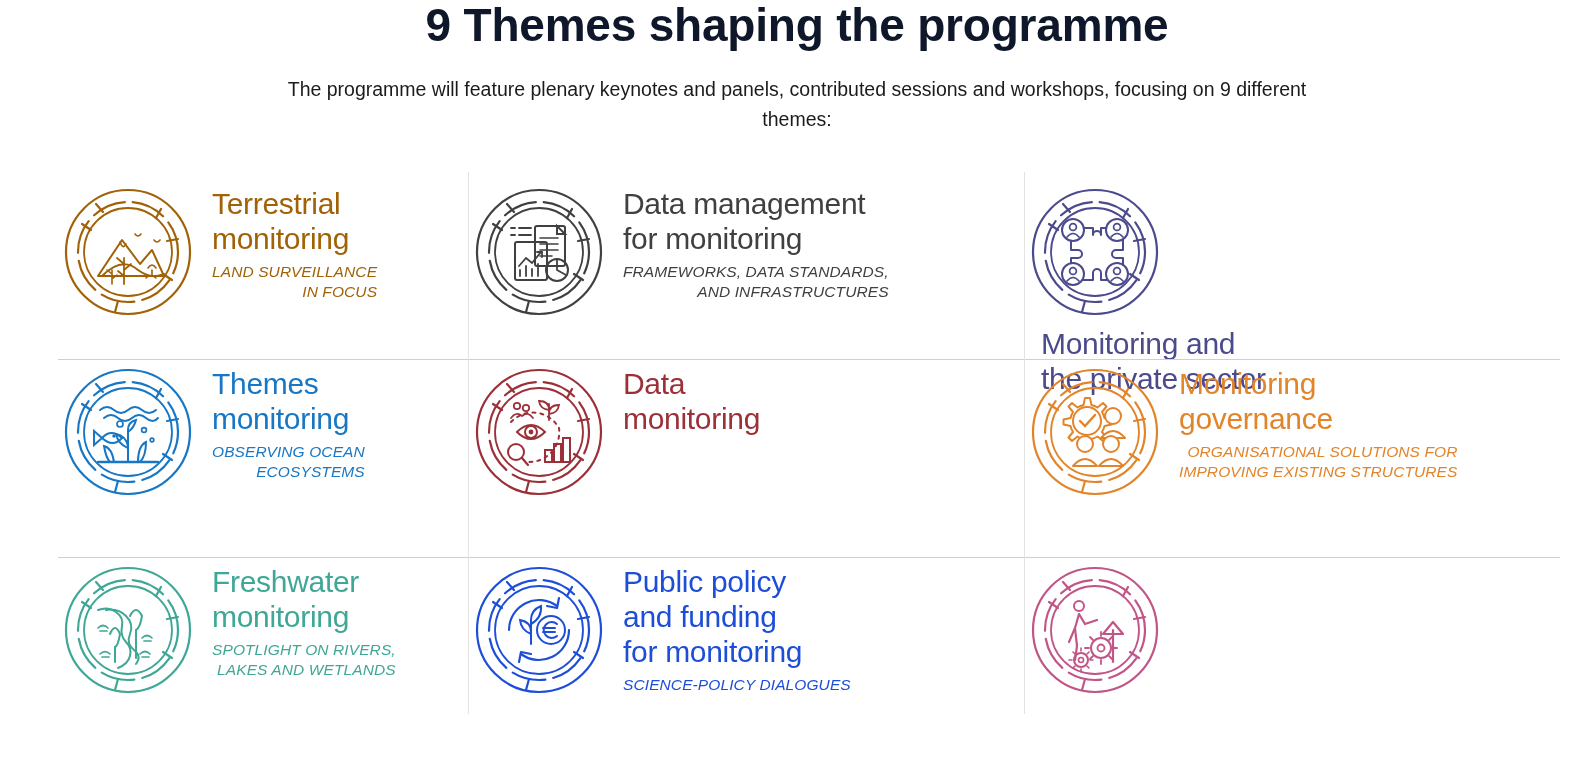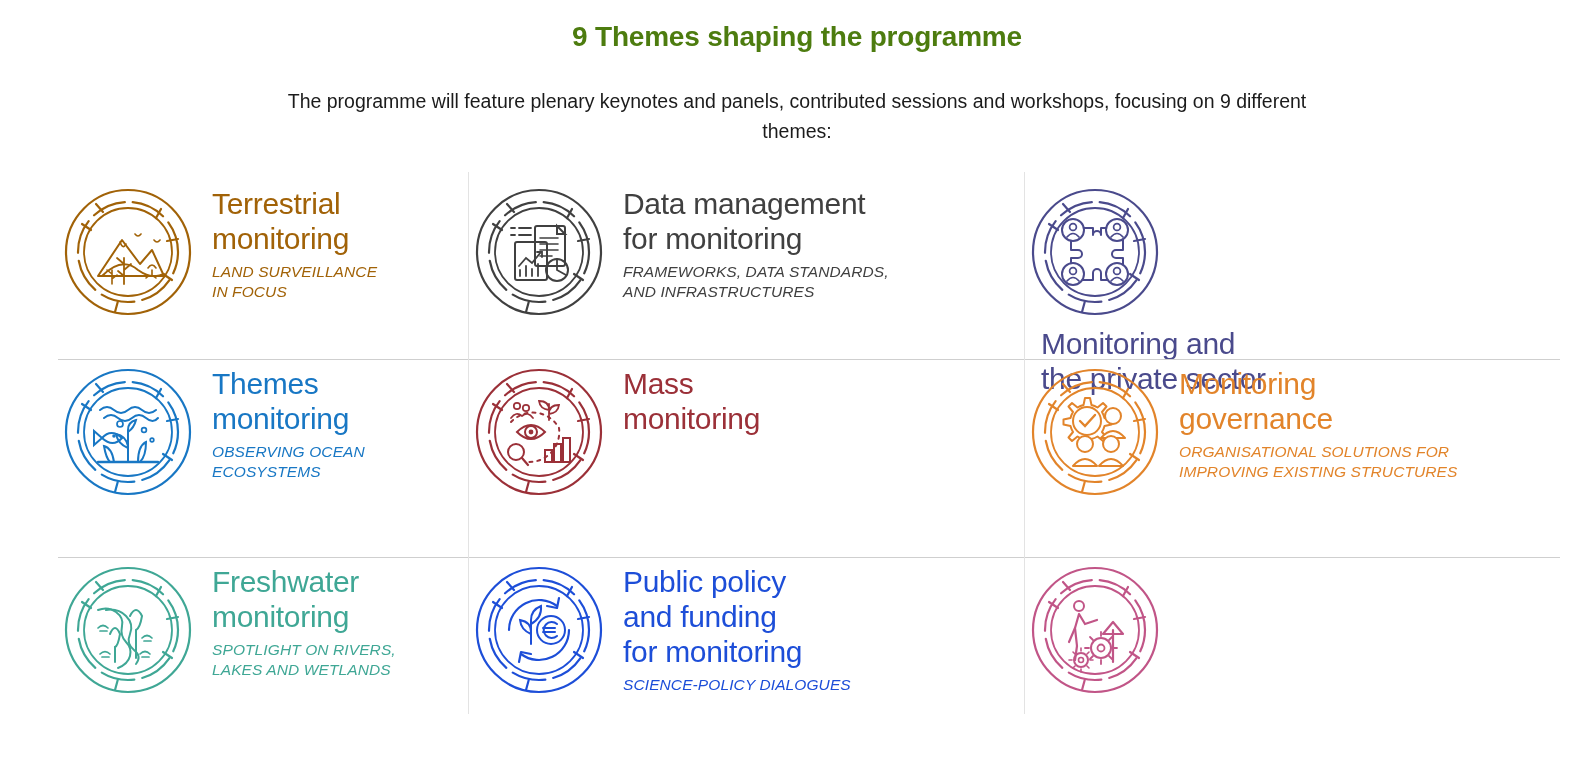--- a/index.html
+++ b/index.html
@@ -13,25 +13,25 @@
     font-family: "Liberation Sans", sans-serif;
     overflow: hidden;
     position: relative;
   }
 
   .page-header {
     text-align: center;
     padding-top: 2px;
   }
   .page-title {
-    font-size: 28px;
+    font-size: 46px;
     font-weight: bold;
-    color: #4d7c0f;
+    color: #0f172a;
     letter-spacing: -0.2px;
-    margin: 12px;
+    margin: 0;
     line-height: 46px;
   }
   .page-subtitle {
     font-size: 19.5px;
     color: #1b1b1b;
     line-height: 30px;
     width: 1040px;
     margin: 26px auto 0 auto;
     font-weight: 400;
   }
@@ -105,20 +105,21 @@
     margin: 0;
   }
   .card-sub {
     font-size: 15.5px;
     line-height: 20px;
     font-style: italic;
     font-weight: 500;
     letter-spacing: 0.1px;
     white-space: pre-line;
     margin: 6px 0 0 0;
+    text-align: right;
   }
 
   
   .row-2 .card-text { padding-top: 6px; }
   .row-3 .card-text { padding-top: 6px; }
 </style>
 </head>
 <body>
 
 <div class="page-header">
@@ -293,21 +294,21 @@
     <circle cx="55" cy="44" r="3.2" fill="none" stroke="currentColor" stroke-width="1.7"></circle>
     <path d="M40 54 q5 -7 11 -2 q6 -5 11 2" fill="none" stroke="currentColor" stroke-width="1.7"></path>
     <path d="M78 40 v16 M78 46 q-9 -1 -10 -9 q10 0 10 9 M78 50 q9 -1 10 -9 q-10 0 -10 9" fill="none" stroke="currentColor" stroke-width="1.8"></path>
     <circle cx="45" cy="88" r="8" fill="none" stroke="currentColor" stroke-width="2"></circle>
     <path d="M51 94 l6 7" stroke="currentColor" stroke-width="2.2"></path>
     <path d="M74 98 v-12 h7 v12 z M83 98 v-18 h7 v18 z M92 98 v-24 h7 v24 z" fill="none" stroke="currentColor" stroke-width="2"></path>
           </g>
       </svg>
     </div>
     <div class="card-text">
-      <div class="card-title">Mass
+      <div class="card-title">Data
 monitoring</div>
     </div>
     </div>
     <div class="theme-card row-2 col-3" style="color: rgb(226, 132, 42);">
     <div class="badge">
       <svg viewBox="0 0 136 136" xmlns="http://www.w3.org/2000/svg" stroke-linecap="round">
 
     <circle cx="68" cy="68" r="62" fill="none" stroke="currentColor" stroke-width="2.2"></circle>
     <circle cx="68" cy="68" r="50" fill="none" stroke="currentColor" stroke-width="2.2" stroke-dasharray="34 8" stroke-dashoffset="12"></circle>
     <path d="M22 40 L31 46" stroke="currentColor" stroke-width="2.2" fill="none"></path>

